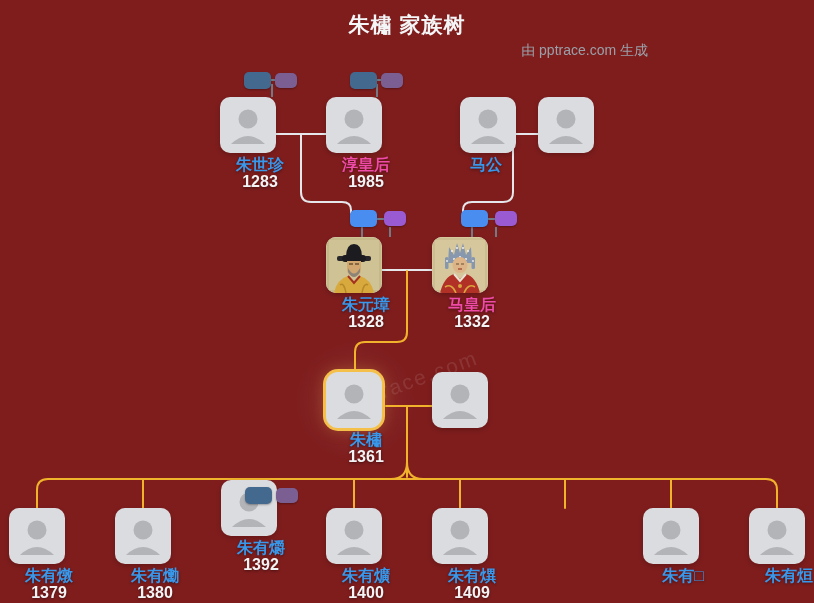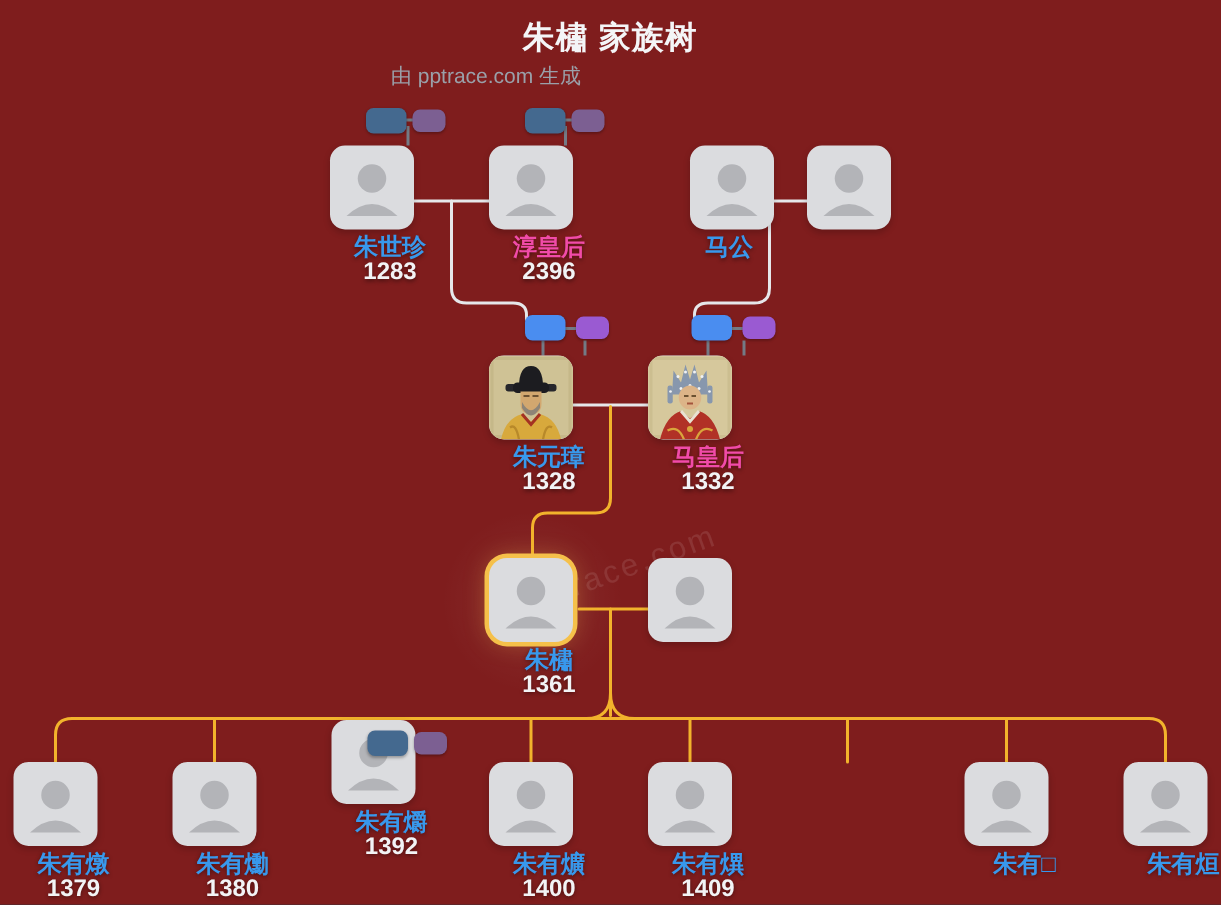--- a/index.html
+++ b/index.html
@@ -2,21 +2,21 @@
 <html><head>
 <meta charset="utf-8">
 <style>
   html,body{margin:0;padding:0;}
   body{background:#30343c;font-family:"Liberation Sans","DejaVu Sans",sans-serif;}
   #stage{position:relative;width:814px;height:603px;background:#7f1d1d;overflow:hidden;}
 
   
   .title{position:absolute;top:11px;left:0;width:814px;text-align:center;
          color:#f4f5f7;font-size:21px;font-weight:bold;letter-spacing:1px;z-index:5;}
-  .subtitle{position:absolute;top:42px;left:0;width:648px;text-align:center;
+  .subtitle{position:absolute;top:42px;left:0;width:648px;text-align:right;
          color:#9aa0a9;font-size:14px;z-index:5;}
 
   
   .watermark{position:absolute;left:348px;top:392px;z-index:2;
          transform:rotate(-20deg);transform-origin:left center;
          color:rgba(255,255,255,0.10);font-size:21px;letter-spacing:2px;white-space:nowrap;}
 
   
   .focus-glow{position:absolute;left:294px;top:340px;width:122px;height:122px;z-index:1;
          background:radial-gradient(circle,rgba(255,255,255,0.08) 0%,rgba(255,255,255,0.0) 70%);}
@@ -122,21 +122,21 @@
   </div>
 
   <div class="person female" style="left:326px;top:97px;">
     <div class="box">
       <svg width="56" height="56">
         <circle cx="28" cy="22" r="9.5" fill="#b3b4b8"></circle>
           <path d="M11 47 Q28 31 45 47 Z" fill="#b3b4b8"></path>
         </svg>
     </div>
     <div class="name">淳皇后</div>
-    <div class="year">2396</div>
+    <div class="year">1985</div>
   </div>
 
   <div class="person male" style="left:432px;top:97px;padding-left:28px;">
     <div class="box">
       <svg width="56" height="56">
         <circle cx="28" cy="22" r="9.5" fill="#b3b4b8"></circle>
           <path d="M11 47 Q28 31 45 47 Z" fill="#b3b4b8"></path>
         </svg>
     </div>
     <div class="name">马公</div>

